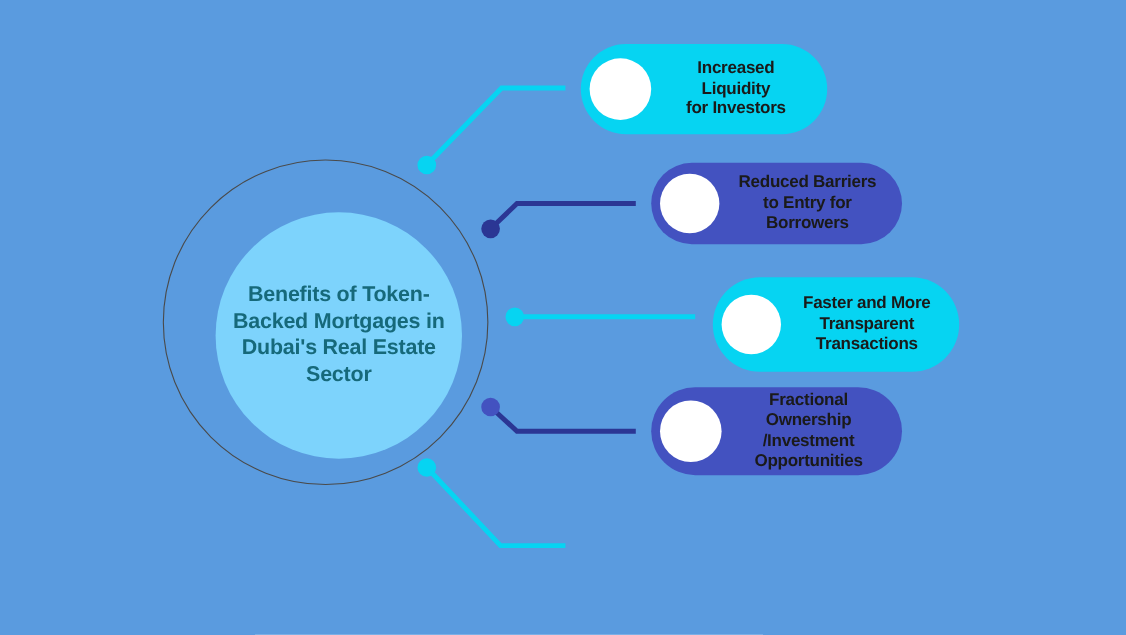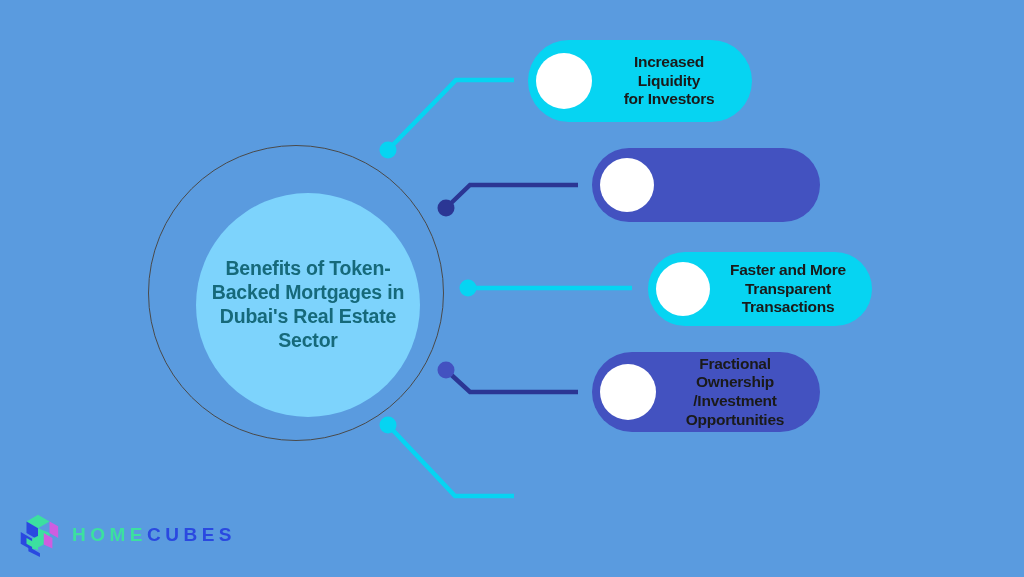--- a/index.html
+++ b/index.html
@@ -152,54 +152,40 @@
       <div class="pill-dot" style="width:56px; height:56px;"></div>
       <div class="pill-label">Increased
 Liquidity
 for Investors</div>
     </div>
   </div>
 
   <div class="pill violet" style="left:592px; top:148px; width:228px; height:74px;">
     <div class="pill-bubble">
       <div class="pill-dot" style="width:54px; height:54px;"></div>
+      <div class="pill-label">Reduced Barriers
+to Entry for
+Borrowers</div>
     </div>
   </div>
 
-  <div class="pill cyan" style="left:648px; top:252px; width:224px; height:74px;">
+  <div class="pill cyan" style="left:648px; top:252px; width:224px; height:86px;">
     <div class="pill-bubble">
       <div class="pill-dot" style="width:54px; height:54px;"></div>
       <div class="pill-label">Faster and More
 Transparent
 Transactions</div>
     </div>
   </div>
 
   <div class="pill violet" style="left:592px; top:352px; width:228px; height:80px;">
     <div class="pill-bubble">
       <div class="pill-dot" style="width:56px; height:56px;"></div>
       <div class="pill-label">Fractional
 Ownership
 /Investment
 Opportunities</div>
     </div>
   </div>
 
 
-  <div class="logo">
-    <svg class="logo-mark" viewBox="0 0 100 100">
-
-      <polygon points="50,8 74,22 50,36 26,22" fill="#3ce0a0"></polygon>
-      <polygon points="74,22 92,32 92,56 74,46" fill="#cf5de0"></polygon>
-      <polygon points="50,36 74,46 74,70 50,60" fill="#3ce0a0"></polygon>
-      <polygon points="26,22 50,36 50,60 26,46" fill="#2a49e0"></polygon>
-      <polygon points="14,44 38,58 38,82 14,68" fill="#2a49e0"></polygon>
-      <polygon points="38,58 62,46 62,70 38,82" fill="#3ce0a0"></polygon>
-      <polygon points="62,46 80,56 80,78 62,70" fill="#cf5de0"></polygon>
-      <polygon points="26,56 50,70 50,82 26,68" fill="#3ce0a0"></polygon>
-      <polygon points="30,74 54,88 54,96 30,84" fill="#2a49e0"></polygon>
-    </svg>
-    <div class="logo-text">
-      <span class="logo-home">HOME</span><span class="logo-cubes">CUBES</span>
-    </div>
-  </div>
 
 </div>
 
 </body></html>

